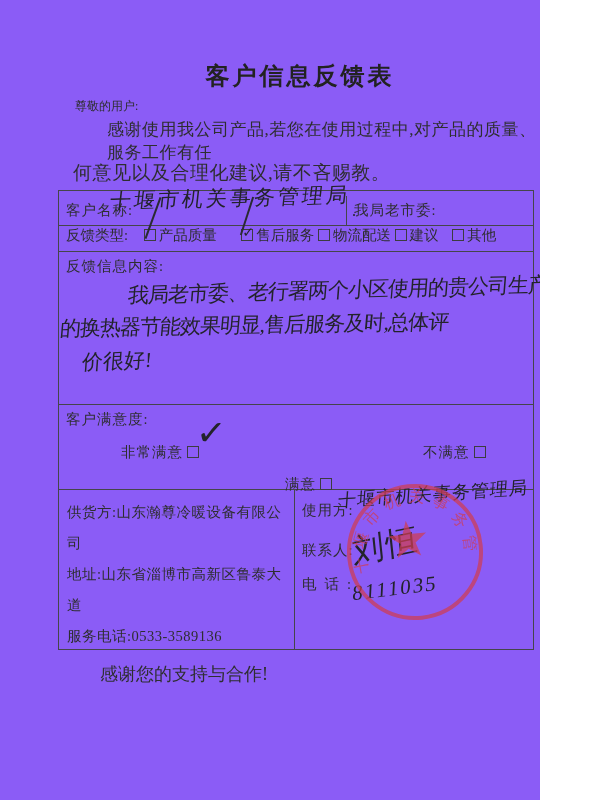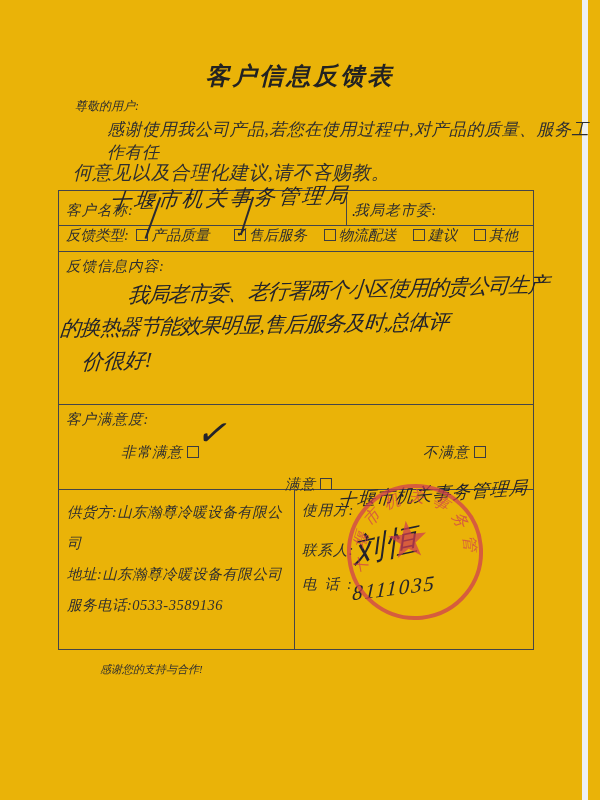--- a/index.html
+++ b/index.html
@@ -1,47 +1,47 @@
 <!DOCTYPE html>
 <html><head>
 <meta charset="utf-8">
 <style>
   * { margin:0; padding:0; box-sizing:border-box; }
   html,body { width:600px; height:800px; background:#ffffff; }
   .page {
-    position:relative; width:600px; height:800px; background:#eab308;
-    font-family:"Liberation Serif", serif; color:#2e2e30; overflow:hidden;font-style:italic;
+    position:relative; width:540px; height:800px; background:#8b5cf6;
+    font-family:"Liberation Serif", serif; color:#2e2e30; overflow:hidden;
   }
   .edge-right { position:absolute; left:582px; top:0; width:6px; height:800px;
     background:#eef0f2; }
   .title {
     position:absolute; left:0; top:60px; width:600px; text-align:center;
     font-family:"Liberation Sans", sans-serif; font-weight:bold;
     font-size:24px; letter-spacing:3px; color:#222;
   }
   .greeting { position:absolute; left:75px; top:98px; font-size:12px; }
   .intro1 { position:absolute; left:107px; top:118px; font-size:17px; letter-spacing:.5px; }
   .intro2 { position:absolute; left:73px; top:160px; font-size:19px; letter-spacing:.5px; }
-  .closing { position:absolute; left:100px; top:662px; font-size:11px;text-align:center; }
+  .closing { position:absolute; left:100px; top:662px; font-size:18px;text-align:center; }
 
   .ftable { position:absolute; left:58px; top:190px; width:476px; height:460px;
     border:1px solid #45454a; font-size:14.5px; }
   .row { position:absolute; left:0; width:474px; border-bottom:1px solid #45454a; }
   .row1 { top:5px; height:30px;text-align:center; }
   .row2 { top:30px; height:31px; }
   .row3 { top:61px; height:153px; }
   .row4 { top:214px; height:85px; }
   .row5 { top:299px; height:160px; border-bottom:none; }
   .vline { position:absolute; top:0; width:1px; height:100%; background:#45454a; }
   .cell-label { position:absolute; left:7px; top:5px; letter-spacing:1px; }
   .fbtime-label { position:absolute; left:295px; top:5px; letter-spacing:1px; }
 
   .cb-row { position:absolute; left:7px; top:5px; white-space:nowrap; }
-  .cb-item { display:inline-block; margin-left:13px; }
-  .cb-item.first { margin-left:4px;text-align:right; }
+  .cb-item { display:inline-block; }
+  .cb-item.first { margin-left:12px;text-align:right; }
   .cb-box { display:inline-block; width:12px; height:12px; border:1px solid #3c3c40;
     vertical-align:-1px; margin-right:3px; position:relative; }
   .cb-box .inmark { position:absolute; left:0px; top:-6px; font-size:14px;
     color:#23232b; font-family:cursive; }
   .box-after { margin-left:4px; margin-right:0; }
 
   .sat-opt { position:absolute; top:38px; letter-spacing:1px; }
   .sat1 { left:62px; } .sat2 { left:226px;margin-top:32px; } .sat3 { left:364px; }
 
   .sup-lines { position:absolute; left:8px; top:7px; width:225px; line-height:31px;
@@ -97,21 +97,21 @@
         </span>
         <span class="cb-item" style="margin-left:21px;">
           <span class="cb-box"><span class="inmark">✓</span></span><span>售后服务</span>
         </span>
         <span class="cb-item">
           <span class="cb-box"></span><span>物流配送</span>
         </span>
         <span class="cb-item">
           <span class="cb-box"></span><span>建议</span>
         </span>
-        <span class="cb-item" style="">
+        <span class="cb-item" style="margin-left:10px;">
           <span class="cb-box"></span><span>其他</span>
         </span>
       </div>
     </div>
 
     <div class="row row3">
       <span class="cell-label">反馈信息内容:</span>
     </div>
 
     <div class="row row4">
@@ -124,21 +124,21 @@
       </span>
       <span class="sat-opt sat3">
         <span>不满意</span><span class="cb-box box-after"></span>
       </span>
     </div>
 
     <div class="row row5">
       <span class="vline" style="left:235px;"></span>
       <div class="sup-lines">
         <div>供货方:山东瀚尊冷暖设备有限公司</div>
-        <div>地址:山东瀚尊冷暖设备有限公司</div>
+        <div>地址:山东省淄博市高新区鲁泰大道</div>
         <div>服务电话:0533-3589136</div>
       </div>
       <span class="use-label ul1">使用方:</span>
       <span class="use-label ul2">联系人:</span>
       <span class="use-label ul3">电话:</span>
     </div>
   </div>
 
   <div class="hw hw-name">十堰市机关事务管理局</div>
   <div class="hw hw-dot">.</div>

